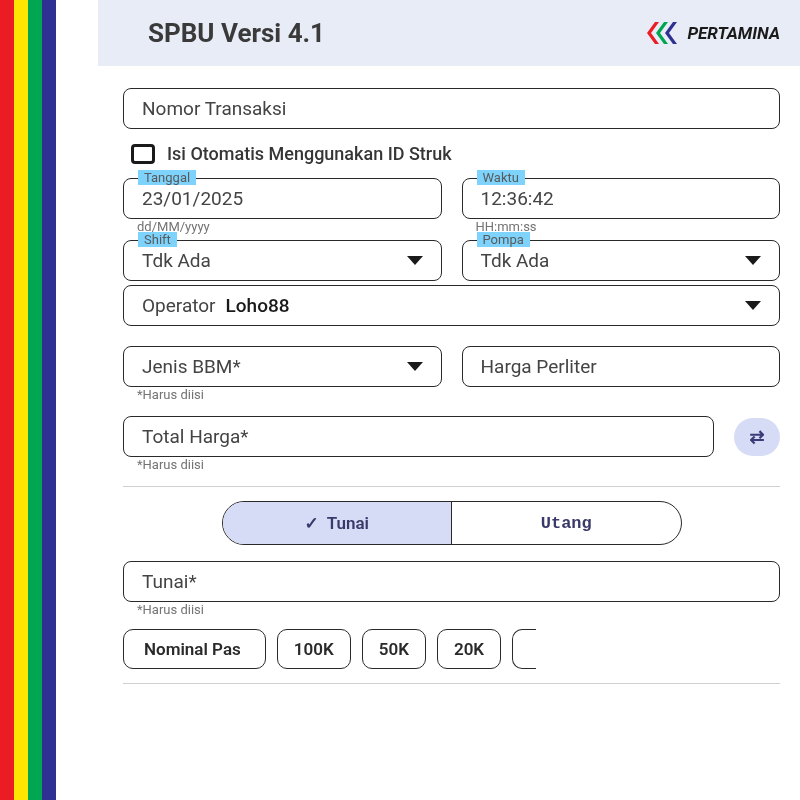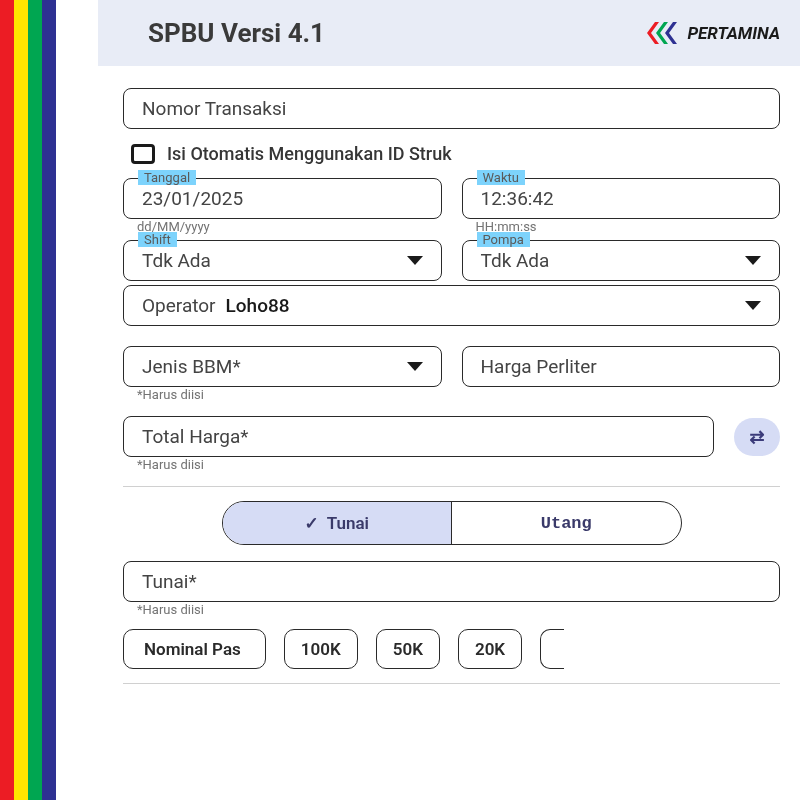--- a/index.html
+++ b/index.html
@@ -133,21 +133,21 @@
       align-items: center;
       justify-content: center;
       gap: 8px;
       font-size: 17px;
       font-weight: 600;
       color: #3a3a6a;
     }
     .toggle-opt.active { background: #d6dcf5; }
     .toggle-opt + .toggle-opt { border-left: 1.5px solid #2a2a2a; font-family: Liberation Mono, monospace; }
     .check { font-size: 17px; }
-    .chip-row { display: flex; gap: 18px; margin-top: 12px; }
+    .chip-row { display: flex; gap: 11px; margin-top: 12px; }
     .chip {
       border: 1.5px solid #2a2a2a;
       border-radius: 10px;
       padding: 9px 16px;
       font-size: 17px;
       font-weight: 600;
       color: #2a2a2a;
       white-space: nowrap;
     }
     .chip.wide { padding-left: 20px; padding-right: 24px; }

